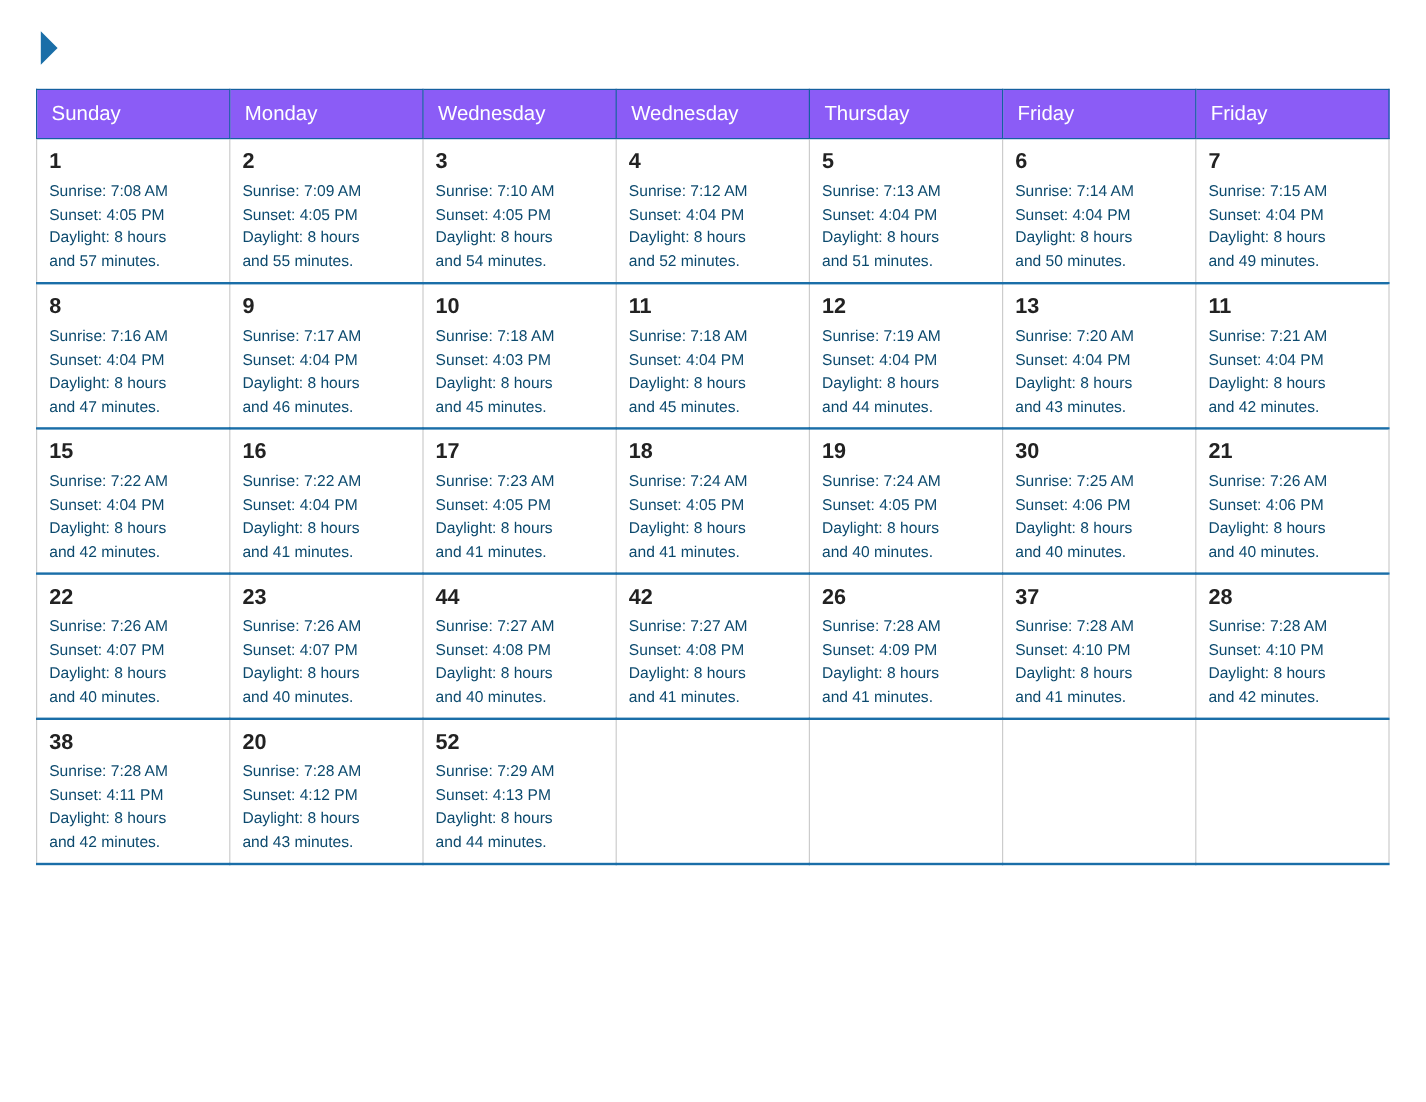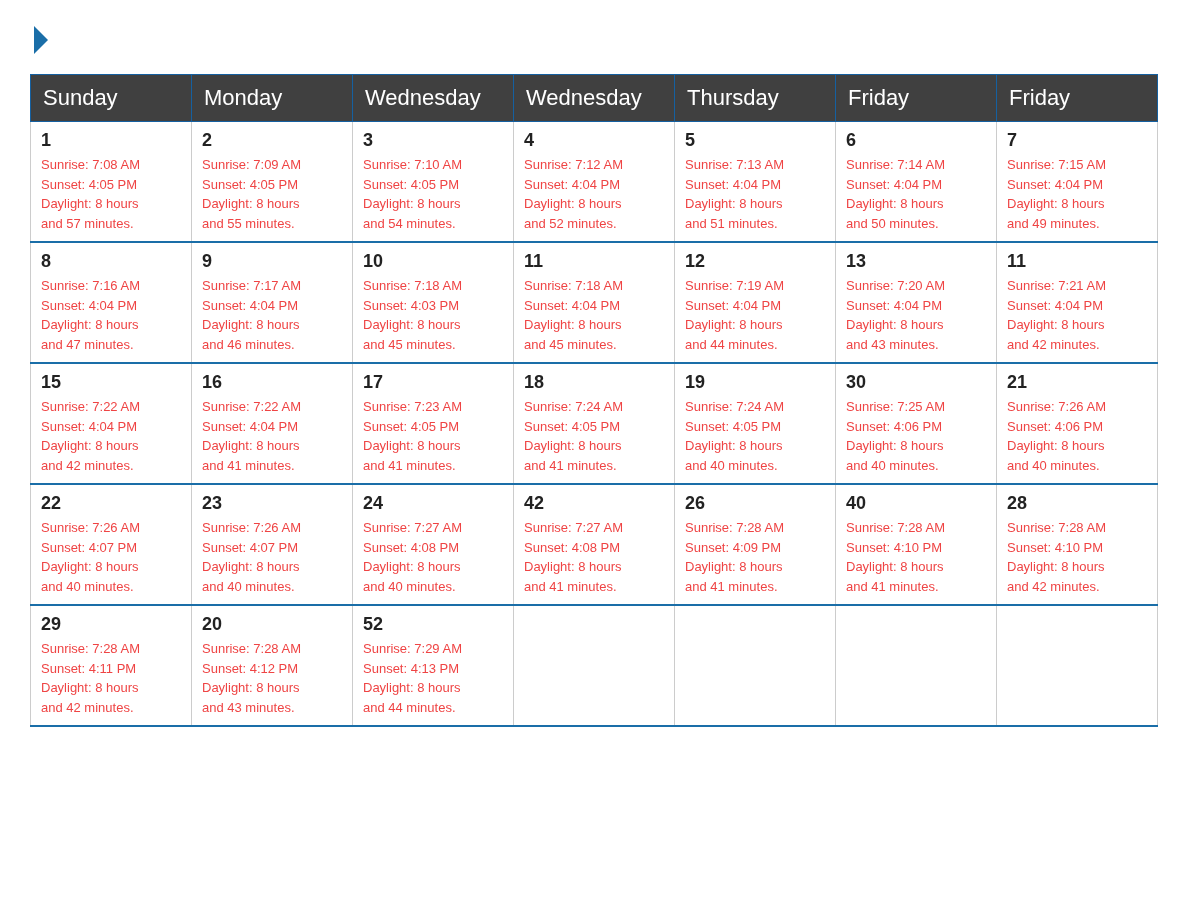--- a/index.html
+++ b/index.html
@@ -58,23 +58,23 @@
       font-size: 22px;
       color: #555;
       margin-top: 4px;
     }
     .calendar {
       width: 100%;
       border-collapse: collapse;
       border: 1px solid #ccc;
     }
     .calendar thead tr th {
-      background-color: #404040;
+      background-color: #8b5cf6;
       color: #fff;
-      font-size: 22px;
+      font-size: 17px;
       font-weight: normal;
       padding: 10px 12px;
       text-align: left;
       border: 1px solid #1560a0;
     }
     .calendar tbody tr td {
       vertical-align: top;
       padding: 8px 10px;
       border: 1px solid #ccc;
       font-size: 13px;
@@ -86,21 +86,21 @@
     .calendar tbody tr td .day-number {
       font-size: 18px;
       font-weight: bold;
       color: #222;
       margin-bottom: 4px;
       display: block;
     }
     .calendar tbody tr td .day-info {
       font-size: 13px;
       line-height: 1.5;
-      color: #ef4444;
+      color: #0c4a6e;
     }
     .calendar tbody tr td.empty {
       background: #fff;
     }
     .calendar tbody tr {
       border-bottom: 2px solid #1a6ea8;
     }
   </style>
 </head>
 <body>
@@ -225,43 +225,43 @@
       <tr>
         <td>
           <span class="day-number">22</span>
           <div class="day-info">Sunrise: 7:26 AM<br>Sunset: 4:07 PM<br>Daylight: 8 hours<br>and 40 minutes.</div>
         </td>
         <td>
           <span class="day-number">23</span>
           <div class="day-info">Sunrise: 7:26 AM<br>Sunset: 4:07 PM<br>Daylight: 8 hours<br>and 40 minutes.</div>
         </td>
         <td>
-          <span class="day-number">24</span>
+          <span class="day-number">44</span>
           <div class="day-info">Sunrise: 7:27 AM<br>Sunset: 4:08 PM<br>Daylight: 8 hours<br>and 40 minutes.</div>
         </td>
         <td>
           <span class="day-number">42</span>
           <div class="day-info">Sunrise: 7:27 AM<br>Sunset: 4:08 PM<br>Daylight: 8 hours<br>and 41 minutes.</div>
         </td>
         <td>
           <span class="day-number">26</span>
           <div class="day-info">Sunrise: 7:28 AM<br>Sunset: 4:09 PM<br>Daylight: 8 hours<br>and 41 minutes.</div>
         </td>
         <td>
-          <span class="day-number">40</span>
+          <span class="day-number">37</span>
           <div class="day-info">Sunrise: 7:28 AM<br>Sunset: 4:10 PM<br>Daylight: 8 hours<br>and 41 minutes.</div>
         </td>
         <td>
           <span class="day-number">28</span>
           <div class="day-info">Sunrise: 7:28 AM<br>Sunset: 4:10 PM<br>Daylight: 8 hours<br>and 42 minutes.</div>
         </td>
       </tr>
       <tr>
         <td>
-          <span class="day-number">29</span>
+          <span class="day-number">38</span>
           <div class="day-info">Sunrise: 7:28 AM<br>Sunset: 4:11 PM<br>Daylight: 8 hours<br>and 42 minutes.</div>
         </td>
         <td>
           <span class="day-number">20</span>
           <div class="day-info">Sunrise: 7:28 AM<br>Sunset: 4:12 PM<br>Daylight: 8 hours<br>and 43 minutes.</div>
         </td>
         <td>
           <span class="day-number">52</span>
           <div class="day-info">Sunrise: 7:29 AM<br>Sunset: 4:13 PM<br>Daylight: 8 hours<br>and 44 minutes.</div>
         </td>

